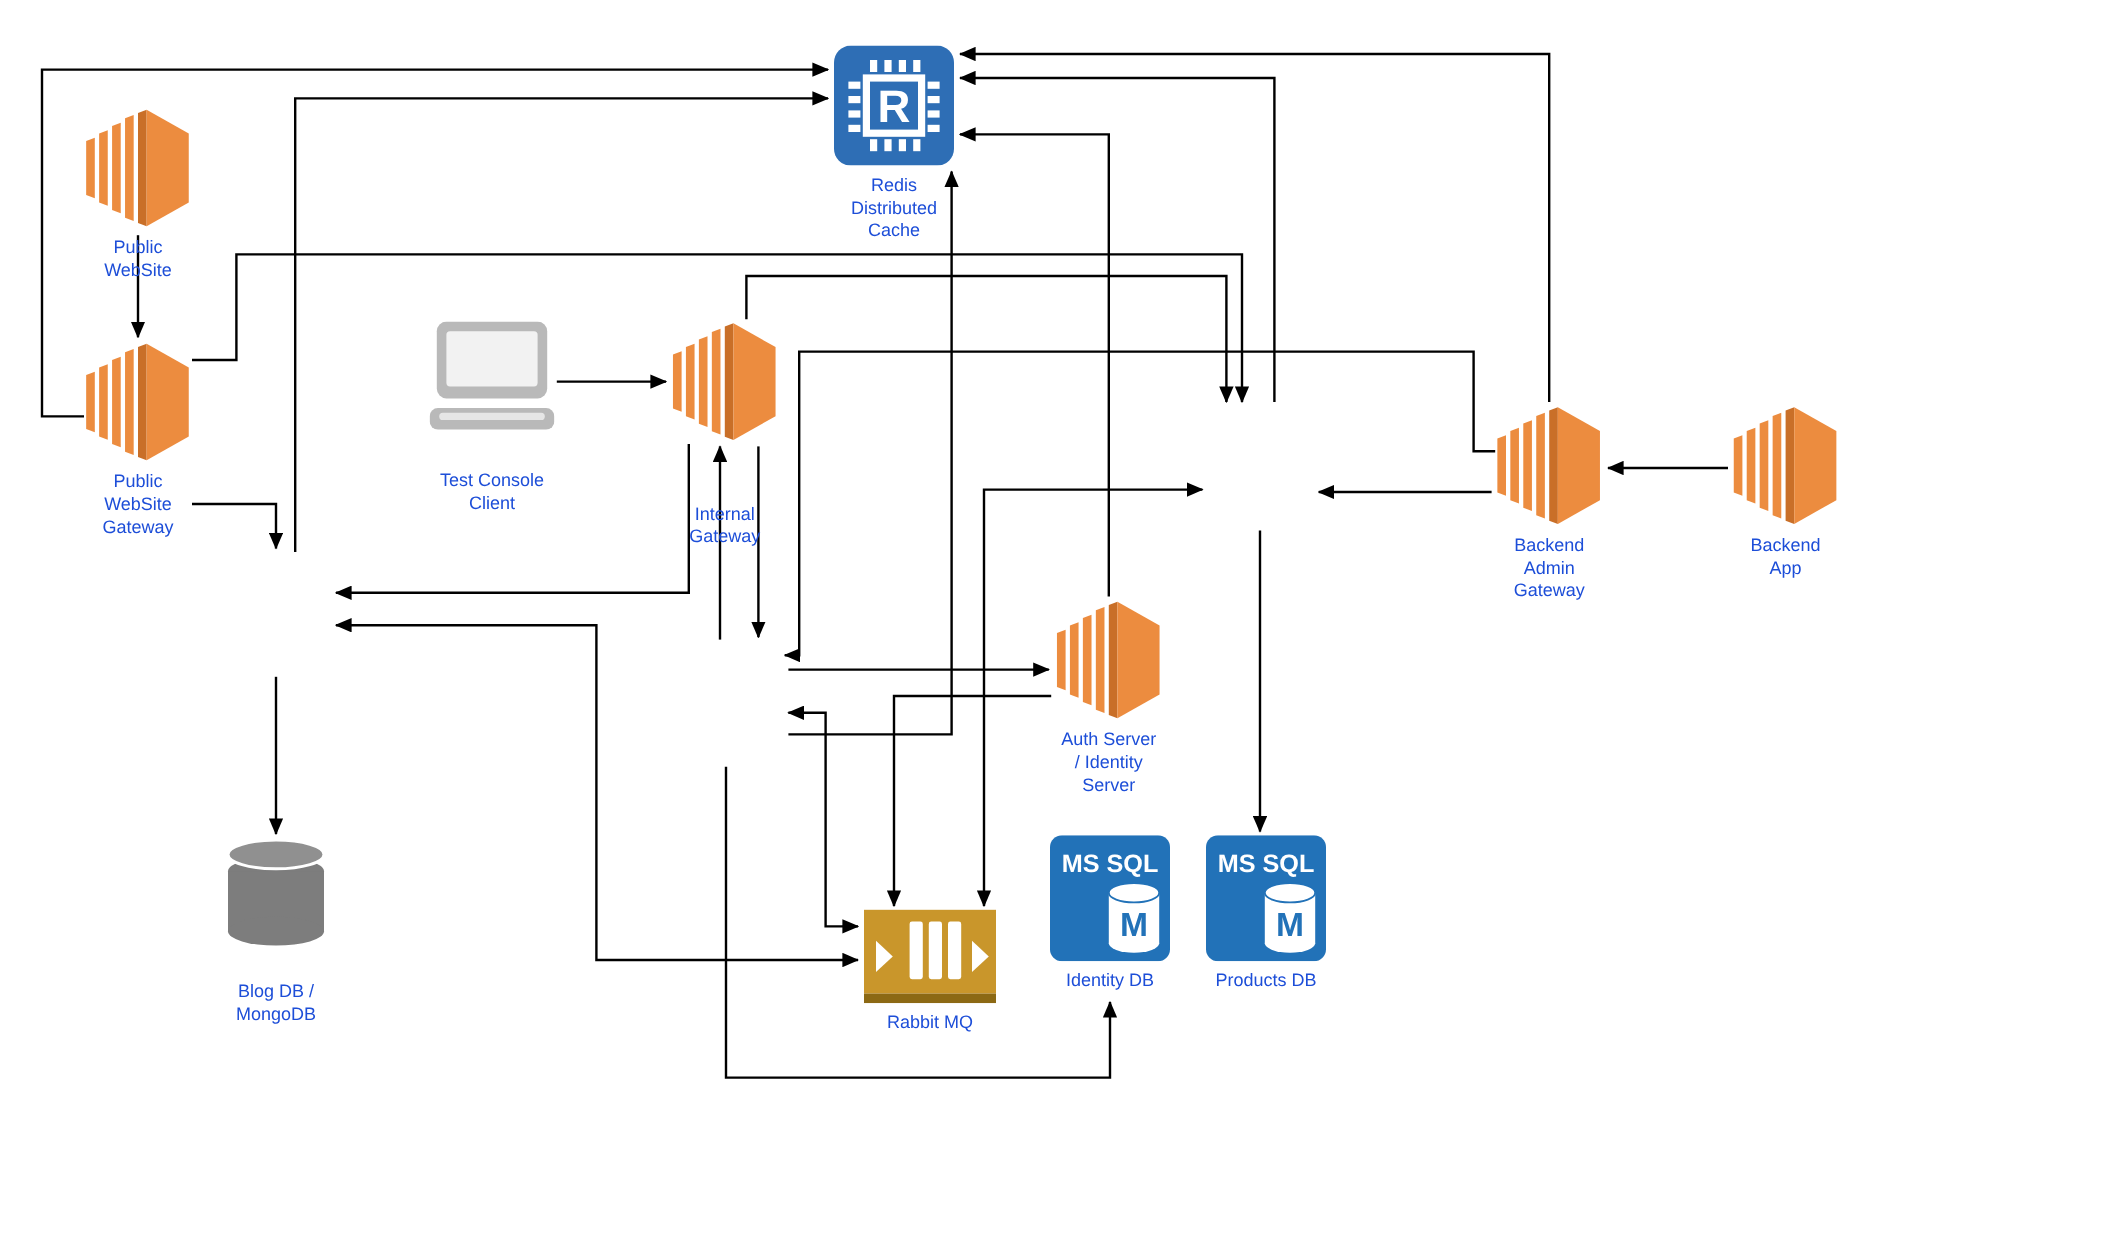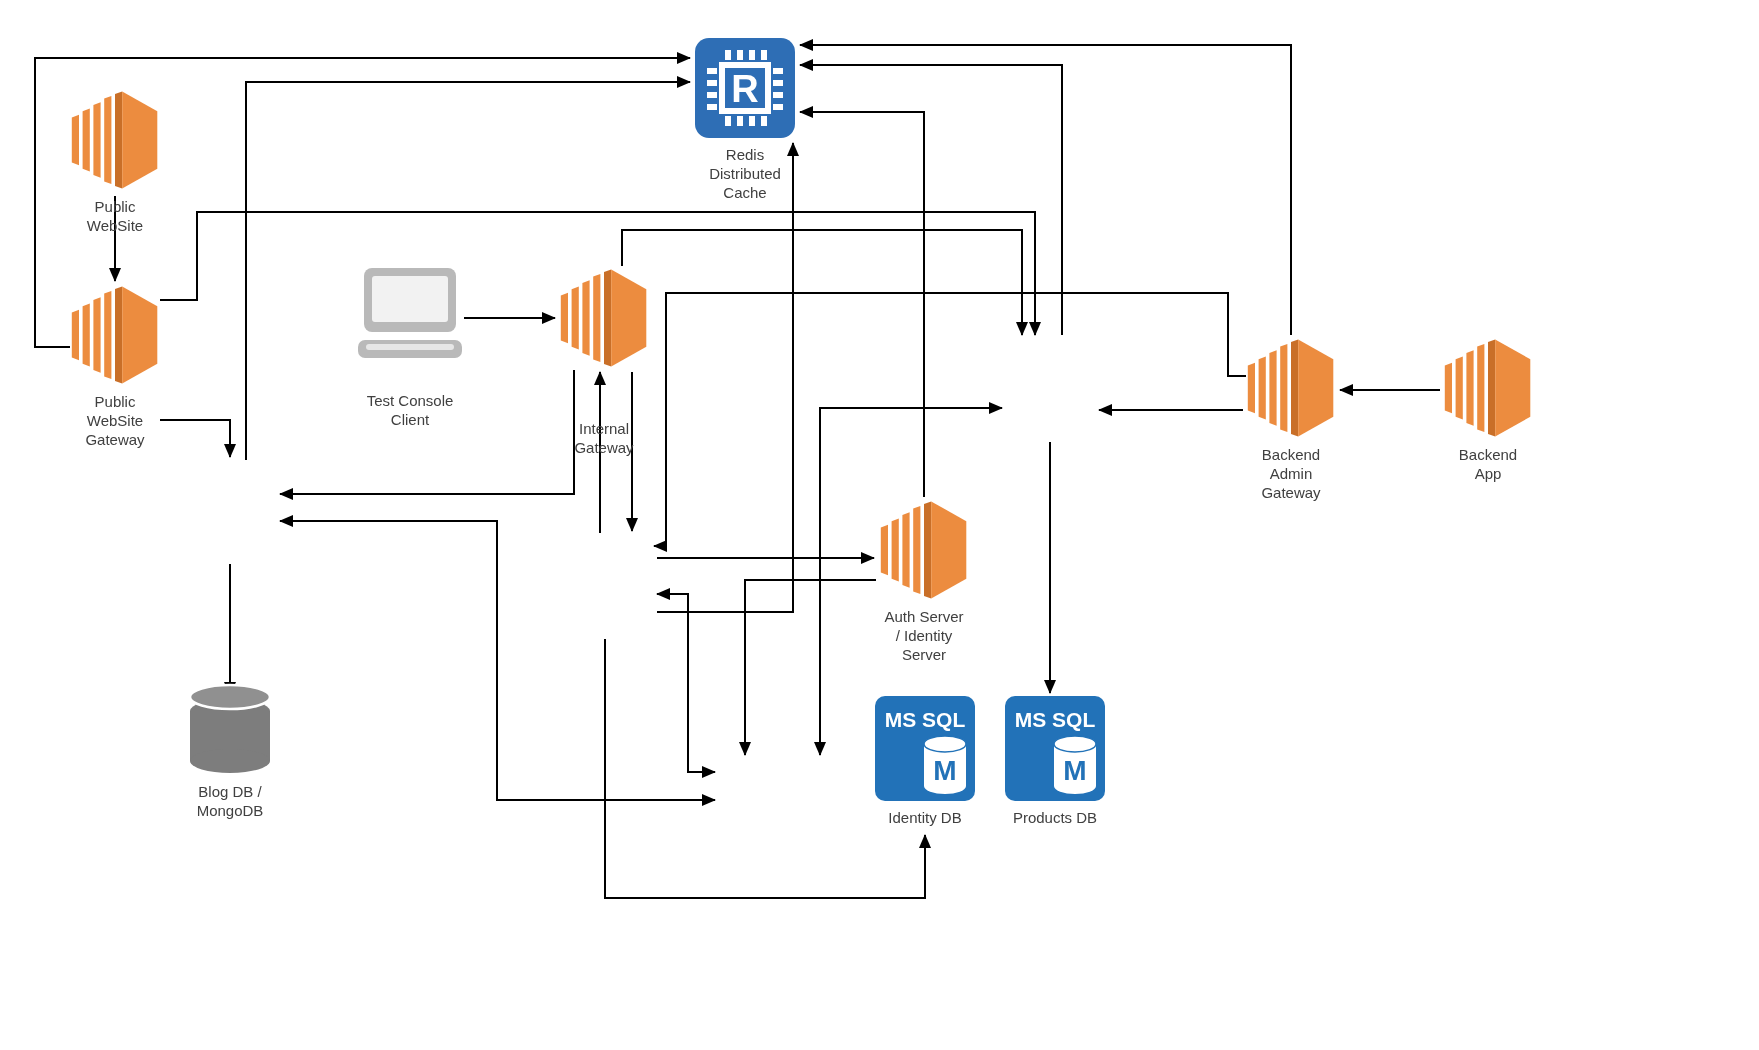--- a/index.html
+++ b/index.html
@@ -1,21 +1,21 @@
 <!DOCTYPE html>
 <html><head>
 <meta charset="utf-8">
 <style>
   html,body{margin:0;padding:0;background:#ffffff;font-family:"Liberation Sans",sans-serif;}
   #canvas{position:relative;width:1759px;height:1050px;background:#ffffff;overflow:hidden;}
   #edge-layer{position:absolute;left:0;top:0;width:1759px;height:1050px;}
   polyline.edge{fill:none;stroke:#000000;stroke-width:2px;}
   .node{position:absolute;width:170px;display:flex;flex-direction:column;align-items:center;}
   .node .icon{flex:0 0 auto;}
-  .node .label{margin-top:7px;font-size:15px;line-height:1.27;text-align:center;color:#404040;white-space:pre-line;}
+  .node .label{margin-top:7px;font-size:15px;line-height:1.27;text-align:center;color:#1d4ed8;white-space:pre-line;}
 </style>
 </head>
 <body>
 
 <div id="canvas" style="background: rgb(255, 255, 255);">
     <svg id="edge-layer" width="1759" height="1050" viewBox="0 0 1759 1050">
       <defs>
         <marker id="arrowE" viewBox="0 0 14 12" refX="13" refY="6" markerWidth="14" markerHeight="12" markerUnits="userSpaceOnUse" orient="auto">
           <path d="M0,0 L14,6 L0,12 Z" fill="#000000"></path>
         </marker>
@@ -67,21 +67,21 @@
         <polygon points="14,23 22,20 22,90 14,87" fill="#EC8C3F"></polygon>
         <polygon points="26,16 34,13 34,97 26,94" fill="#EC8C3F"></polygon>
         <polygon points="38,9 46,6 46,104 38,101" fill="#EC8C3F"></polygon>
         <polygon points="50,4 58,1 58,109 50,106" fill="#C96F28"></polygon>
         <polygon points="58,1 97,23 97,87 58,109" fill="#EC8C3F"></polygon>
       </svg>
       <div class="label">Public
 WebSite
 Gateway</div>
     </div>
-    <div class="node" style="left: 145px; top: 683px;">
+    <div class="node" style="left: 145px; top: 698px; gap: 20px;">
       <svg class="icon" width="84" height="92" viewBox="0 0 84 92">
         <ellipse cx="42" cy="28" rx="40" ry="12" fill="#7d7d7d"></ellipse>
         <rect x="2" y="28" width="80" height="50" fill="#7d7d7d"></rect>
         <ellipse cx="42" cy="78" rx="40" ry="12" fill="#7d7d7d"></ellipse>
         <ellipse cx="42" cy="14" rx="40" ry="12" fill="#909090" stroke="#ffffff" stroke-width="2.5"></ellipse>
       </svg>
       <div class="label">Blog DB /
 MongoDB</div>
     </div>
     <div class="node" style="left: 325px; top: 268px; gap: 20px;">
@@ -127,20 +127,34 @@
           <rect x="78" y="54" width="10" height="6"></rect>
           <rect x="78" y="66" width="10" height="6"></rect>
         </g>
         <rect x="27" y="27" width="46" height="46" fill="#2E6EB5" stroke="#ffffff" stroke-width="6"></rect>
         <text x="50" y="64" text-anchor="middle" font-family="Liberation Sans, sans-serif" font-size="38" font-weight="bold" fill="#ffffff">R</text>
       </svg>
       <div class="label">Redis
 Distributed
 Cache</div>
     </div>
+    <div class="node" style="left: 690px; top: 758px;">
+      <svg class="icon" width="110" height="78" viewBox="0 0 110 78">
+        <rect x="0" y="0" width="110" height="70" fill="#C9962B"></rect>
+        <rect x="0" y="70" width="110" height="8" fill="#8C6914"></rect>
+        <g fill="#ffffff">
+          <polygon points="10,26 24,39 10,52"></polygon>
+          <rect x="38" y="10" width="11" height="48" rx="2"></rect>
+          <rect x="54" y="10" width="11" height="48" rx="2"></rect>
+          <rect x="70" y="10" width="11" height="48" rx="2"></rect>
+          <polygon points="90,26 104,39 90,52"></polygon>
+        </g>
+      </svg>
+      <div class="label">Rabbit MQ</div>
+    </div>
     <div class="node" style="left: 839px; top: 500px;">
       <svg class="icon" width="90" height="100" viewBox="0 0 100 110">
         <polygon points="2,30 10,27 10,83 2,80" fill="#EC8C3F"></polygon>
         <polygon points="14,23 22,20 22,90 14,87" fill="#EC8C3F"></polygon>
         <polygon points="26,16 34,13 34,97 26,94" fill="#EC8C3F"></polygon>
         <polygon points="38,9 46,6 46,104 38,101" fill="#EC8C3F"></polygon>
         <polygon points="50,4 58,1 58,109 50,106" fill="#C96F28"></polygon>
         <polygon points="58,1 97,23 97,87 58,109" fill="#EC8C3F"></polygon>
       </svg>
       <div class="label">Auth Server

